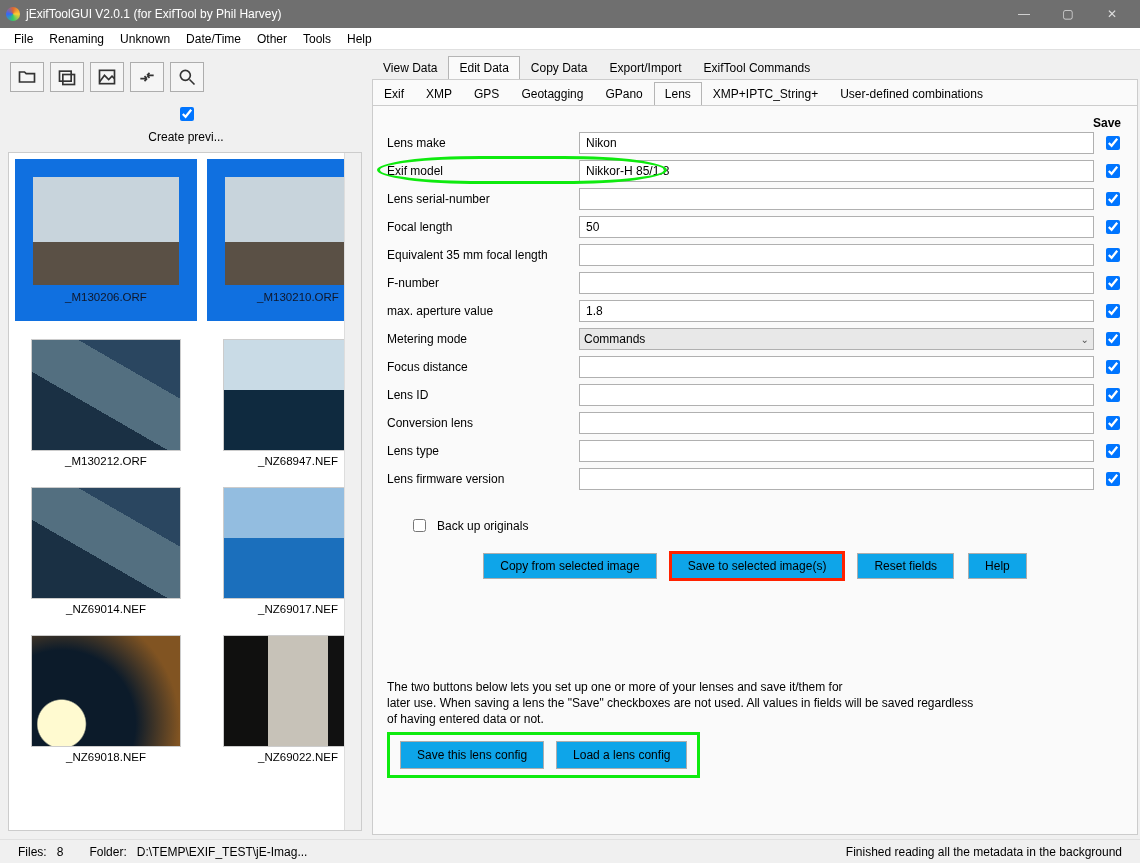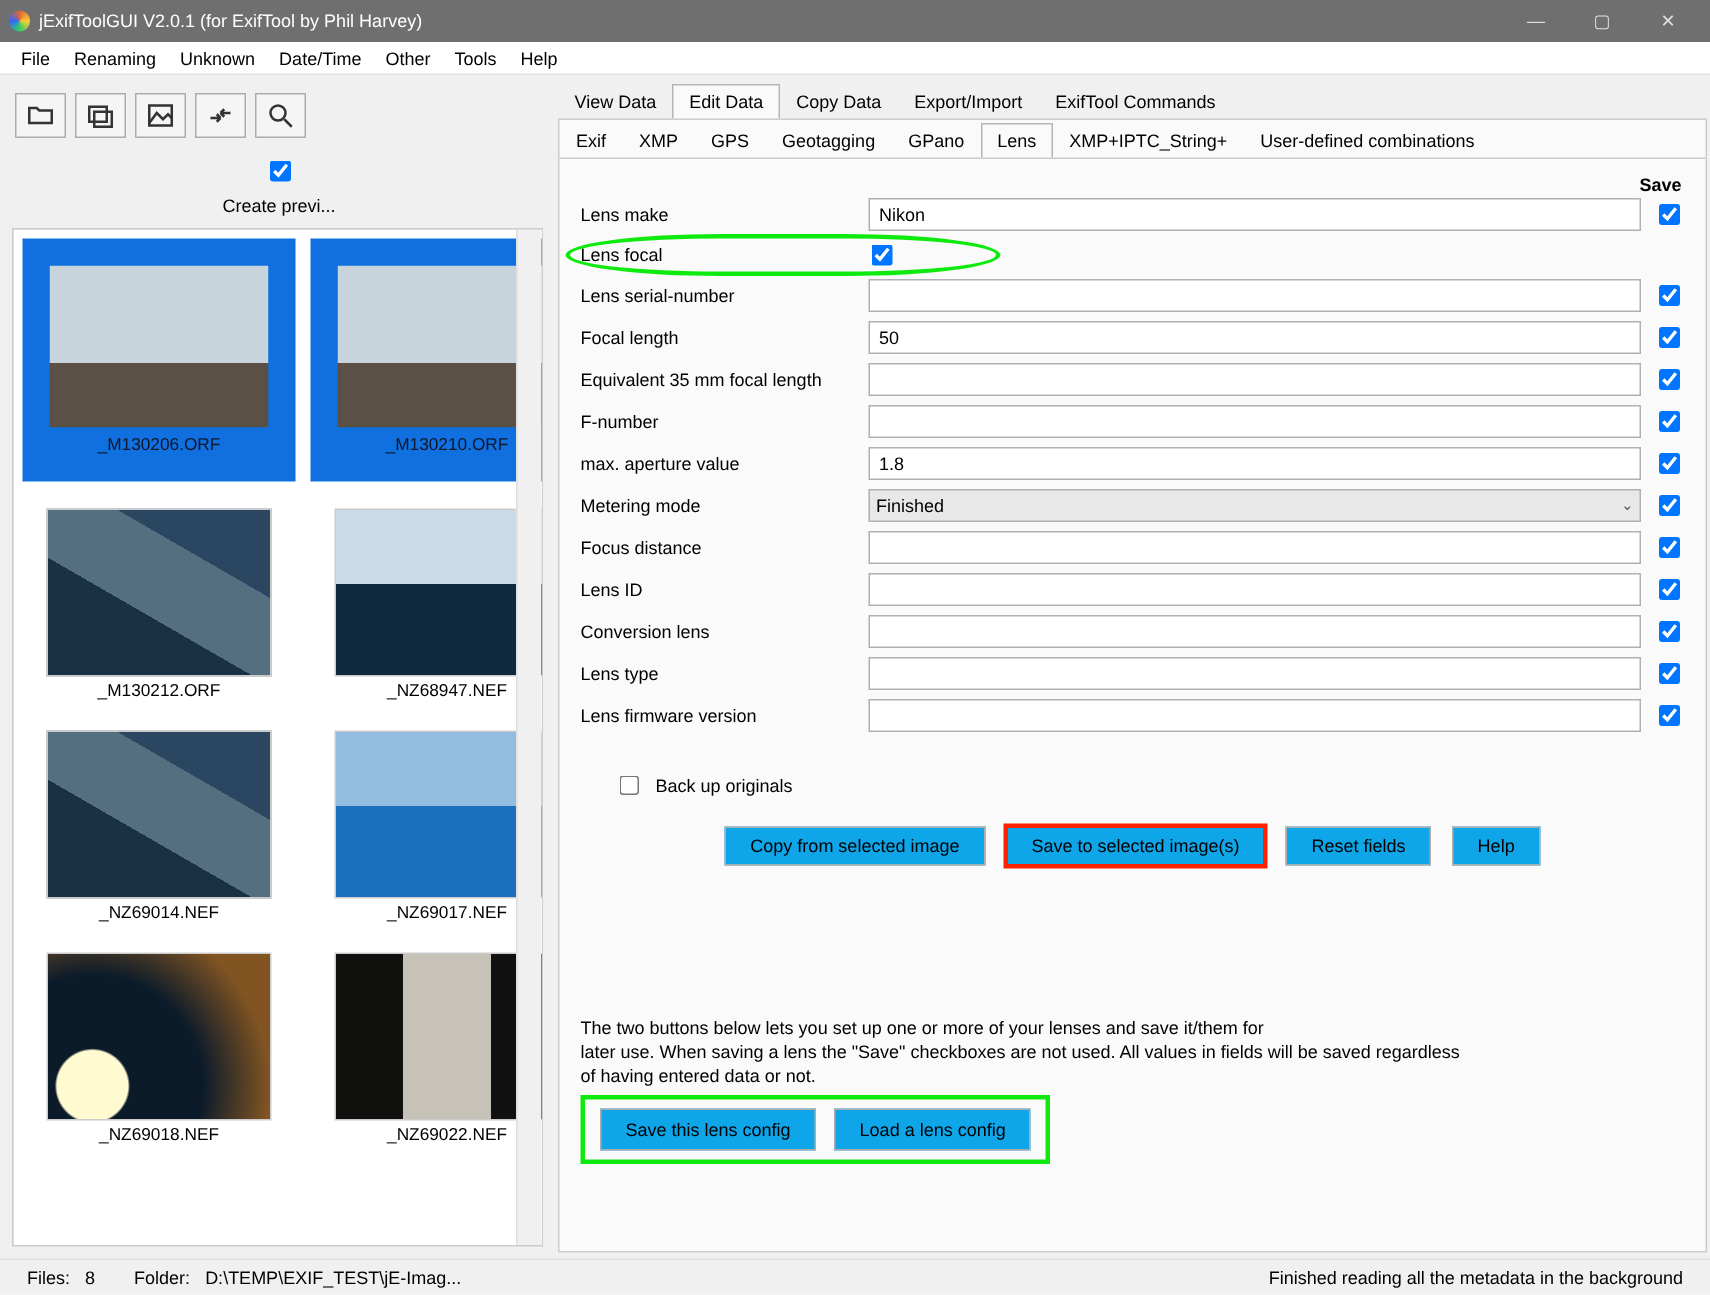--- a/index.html
+++ b/index.html
@@ -171,21 +171,22 @@
       <div class="save-hdr">Save</div>
 
       <div class="field-row">
         <span class="lbl">Lens make</span>
         <input class="inp" value="Nikon" style="">
         <input type="checkbox" class="cb" checked="" style="">
       </div>
 
       <div class="field-row" style="position:relative">
         <span class="highlight-ring" style="display:flex;align-items:center;width:290px;position:absolute;left:-6px;top:-4px;height:28px;pointer-events:none"></span>
-        <span class="lbl">Lens focal</span>
+        <span class="lbl">Exif model</span>
+        <input class="inp" value="Nikkor-H 85/1.8" style="">
         <input type="checkbox" class="cb" checked="" style="">
       </div>
 
       <div class="field-row">
         <span class="lbl">Lens serial-number</span>
         <input class="inp" value="" style="">
         <input type="checkbox" class="cb" checked="" style="">
       </div>
 
       <div class="field-row">
@@ -208,21 +209,21 @@
 
       <div class="field-row">
         <span class="lbl">max. aperture value</span>
         <input class="inp" value="1.8" style="">
         <input type="checkbox" class="cb" checked="" style="">
       </div>
 
       <div class="field-row">
         <span class="lbl">Metering mode</span>
         <div class="sel">
-          <span>Finished</span>
+          <span>Commands</span>
           <span class="caret">⌄</span>
         </div>
         <input type="checkbox" class="cb" checked="" style="">
       </div>
 
       <div class="field-row">
         <span class="lbl">Focus distance</span>
         <input class="inp" value="" style="">
         <input type="checkbox" class="cb" checked="" style="">
       </div>

